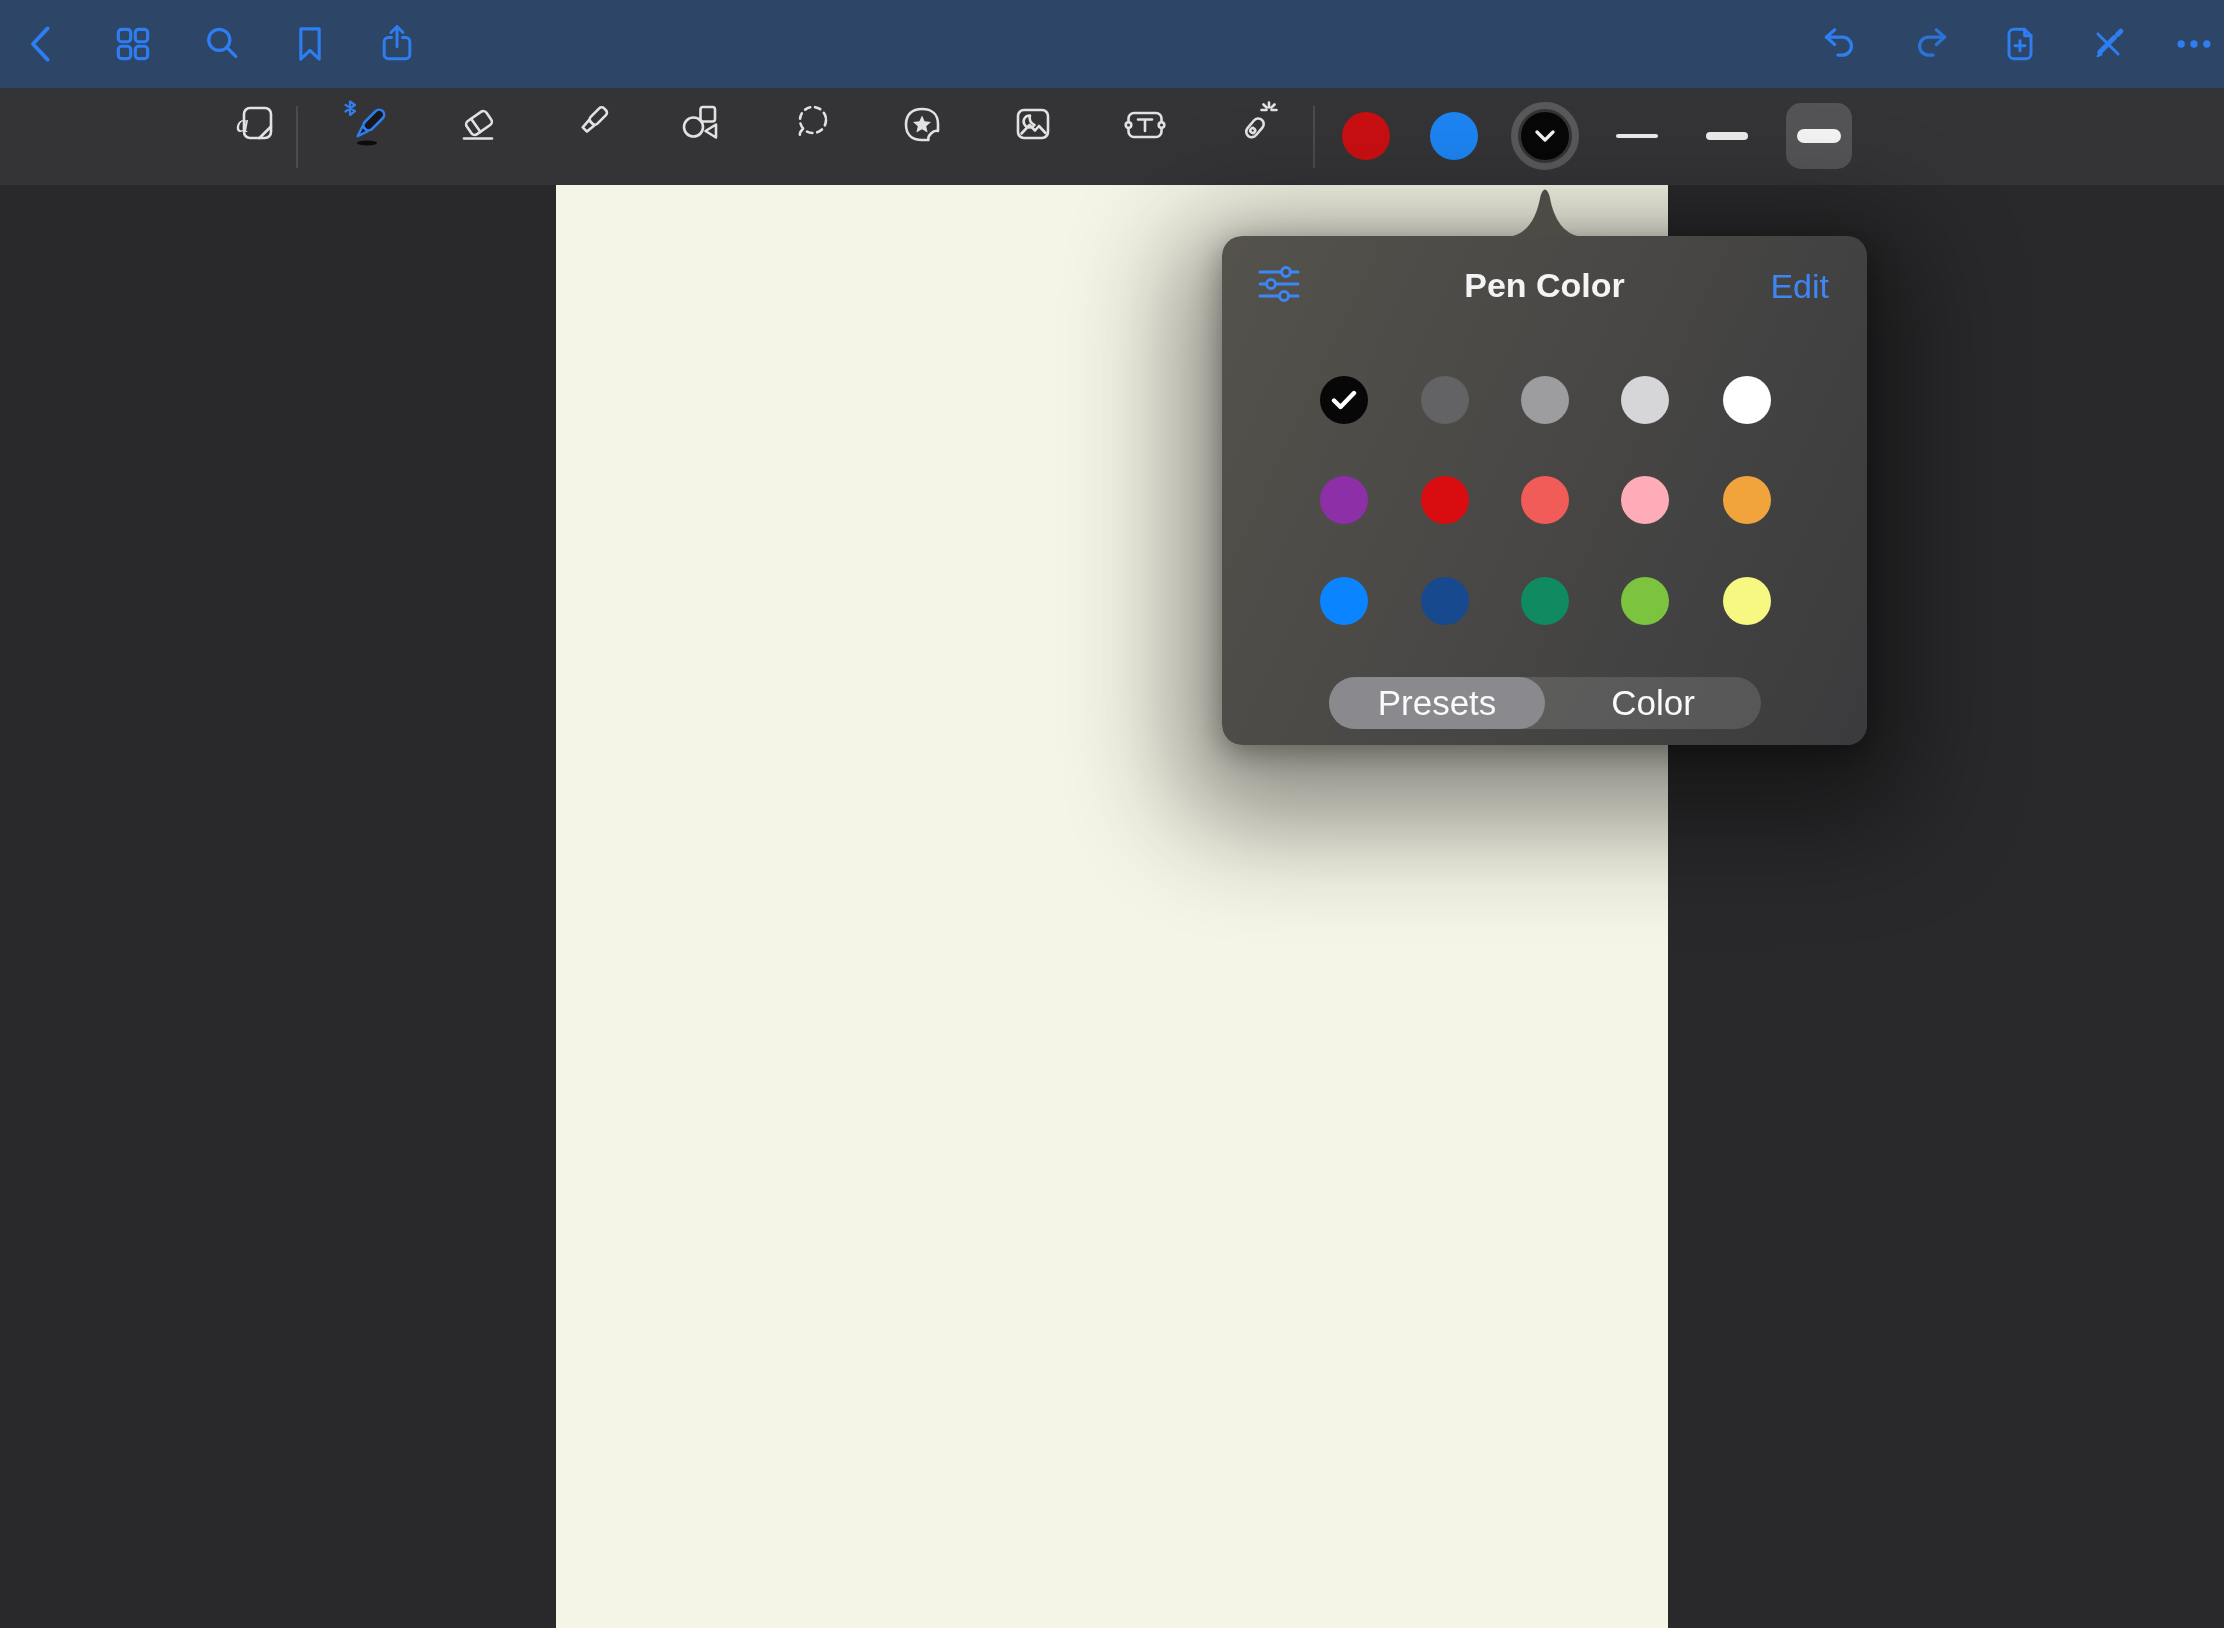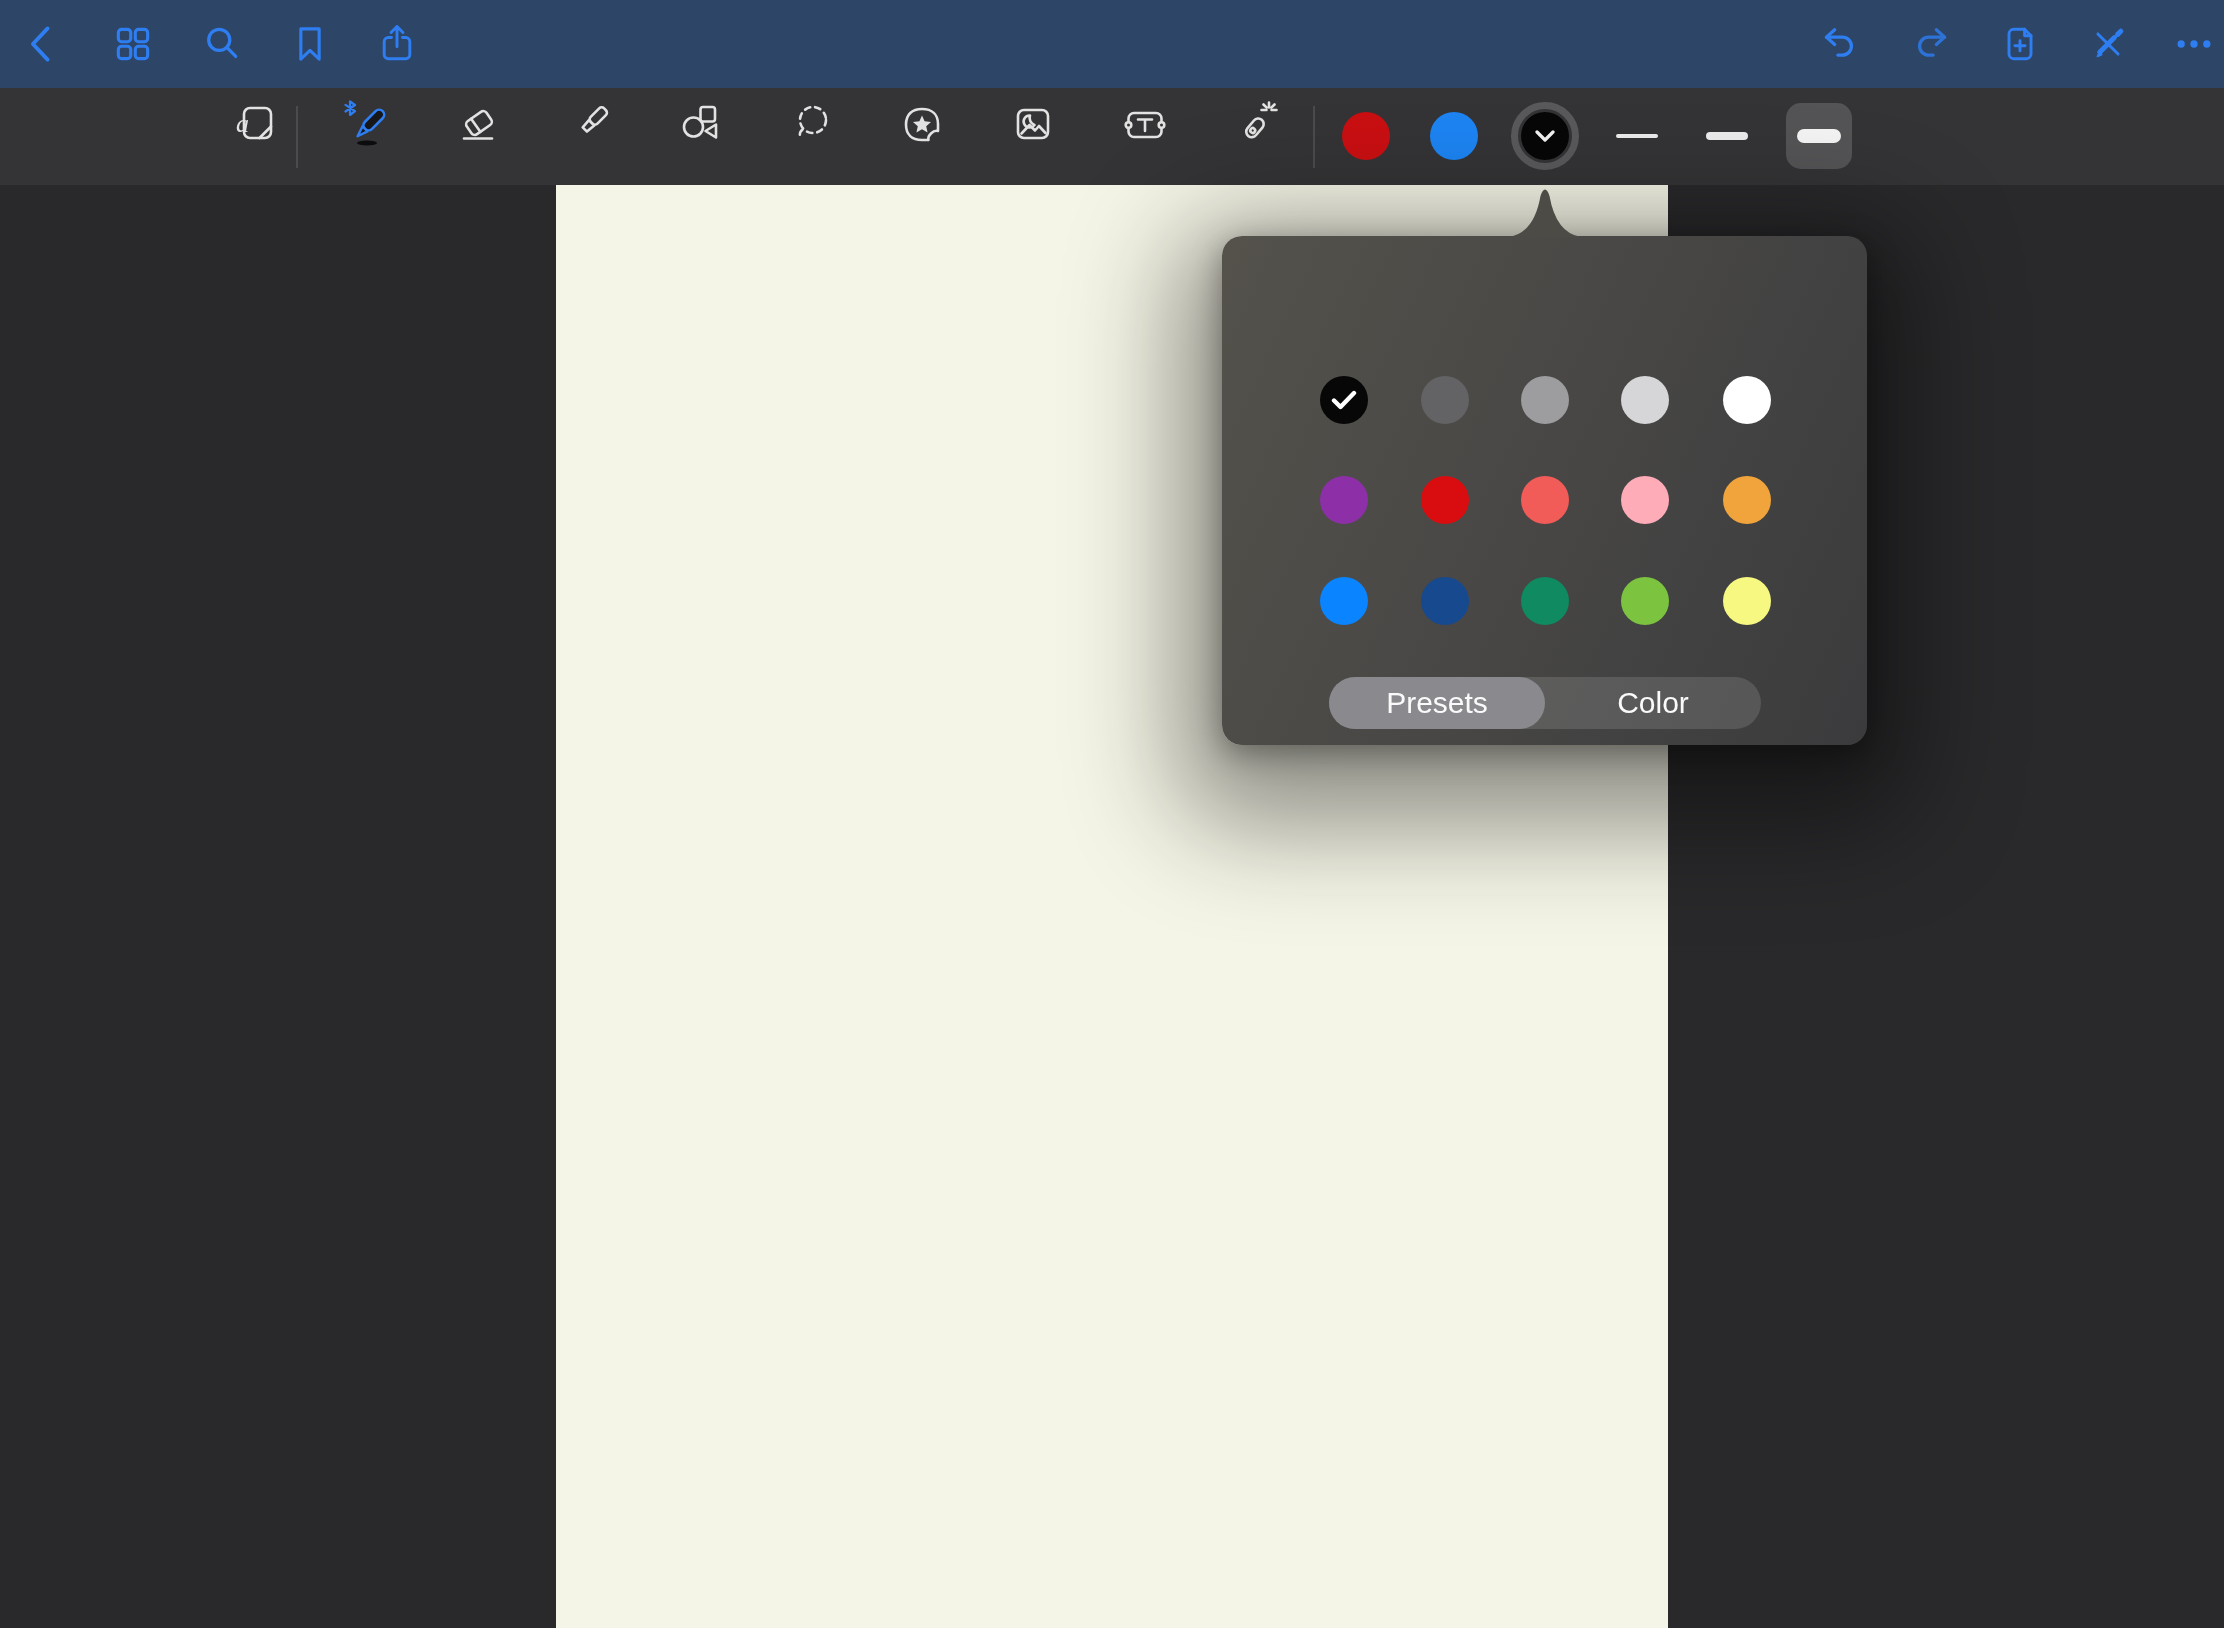--- a/index.html
+++ b/index.html
@@ -95,21 +95,21 @@
     display:flex; align-items:center; justify-content:center;
   }
   .segmented {
     position:absolute; left:107px; top:441px; width:432px; height:52px;
     border-radius:26px; background:rgba(255,255,255,.13);
     display:flex;
   }
   .segment {
     width:216px; height:52px; border-radius:26px;
     display:flex; align-items:center; justify-content:center;
-    color:#fafafa; font-size:30px;
+    color:#fafafa; font-size:35px;
   }
   .segment.selected { background:#8a8a8e; }
 
   svg { display:block; }
 </style>
 </head>
 <body>
 
 <div class="navbar">
   <div class="nav-icon" style="left:21px">
@@ -296,20 +296,32 @@
 </div>
 
 <div class="paper" style="background-color: rgb(245, 245, 231);"></div>
 
 <div class="popover">
 
   <svg class="popover-arrow" width="72" height="49" viewBox="0 0 72 49">
     <path d="M0 49 Q25 45 31.5 8 Q33.5 1.5 36 1.5 Q38.5 1.5 40.5 8 Q47 45 72 49 Z" fill="#4c4b46"></path>
   </svg>
 
+  <div class="popover-header">
+    <div class="popover-options-icon">
+      <svg width="42" height="36" viewBox="0 0 42 36" fill="none" stroke="#3f86f5" stroke-width="3" stroke-linecap="round">
+        <path d="M2 6 h38 M2 18 h38 M2 30 h38"></path>
+        <circle cx="28" cy="6" r="4.4" fill="#4c4b46"></circle>
+        <circle cx="13" cy="18" r="4.4" fill="#4c4b46"></circle>
+        <circle cx="26" cy="30" r="4.4" fill="#4c4b46"></circle>
+      </svg>
+    </div>
+    <div class="popover-title">Pen Color</div>
+    <div class="popover-edit">Edit</div>
+  </div>
 
   <div class="pswatch" style="left: 98px; top: 140px; background-color: rgb(7, 7, 7);">
     <svg width="26" height="20" viewBox="0 0 26 20" fill="none" stroke="#ffffff" stroke-width="4.4" stroke-linecap="round" stroke-linejoin="round">
         <path d="M3 10.5 l6.5 6.5 L23 3"></path>
       </svg>
   </div>
   <div class="pswatch" style="left: 199px; top: 140px; background-color: rgb(99, 99, 102);"></div>
   <div class="pswatch" style="left: 299px; top: 140px; background-color: rgb(157, 157, 160);"></div>
   <div class="pswatch" style="left: 399px; top: 140px; background-color: rgb(214, 214, 216);"></div>
   <div class="pswatch" style="left: 501px; top: 140px; background-color: rgb(255, 255, 255);"></div>

